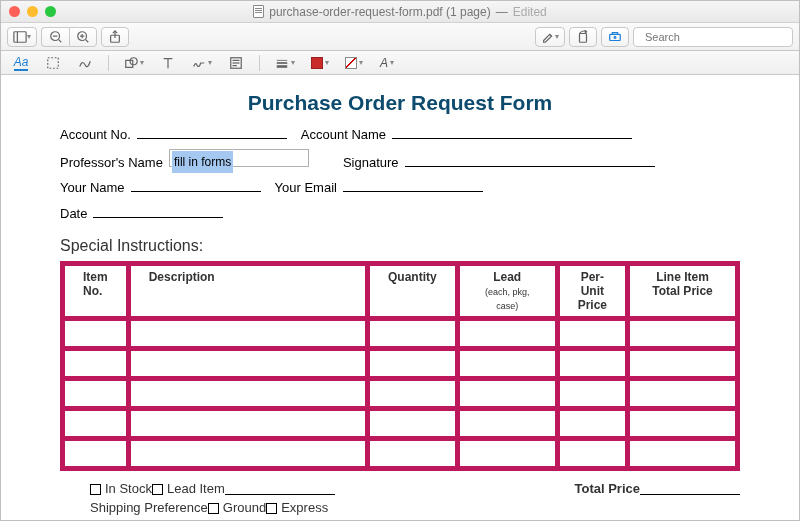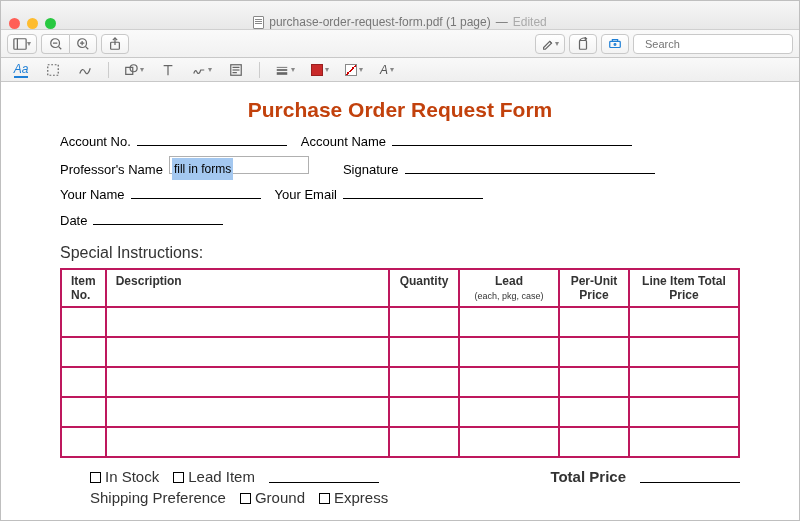--- a/index.html
+++ b/index.html
@@ -1,18 +1,18 @@
 <!DOCTYPE html>
 <html><head>
 <meta charset="utf-8">
 <style>
 *{box-sizing:border-box;margin:0;padding:0}
 body{font-family:-apple-system,BlinkMacSystemFont,"Helvetica Neue",Arial,sans-serif;font-size:12px;background:#ececec;width:800px;height:521px;overflow:hidden;color:#333}
 .window{background:#fff;height:100%;display:flex;flex-direction:column;border:1px solid #bfbfbf}
-.titlebar{height:29px;background:linear-gradient(#f6f6f6,#e8e8e8);border-bottom:1px solid #d0d0d0;display:flex;align-items:flex-end;position:relative;padding:0 8px}
+.titlebar{height:22px;background:linear-gradient(#f6f6f6,#e8e8e8);border-bottom:1px solid #d0d0d0;display:flex;align-items:center;position:relative;padding:8px 8px}
 .traffic{display:flex;gap:7px}
 .dot{width:11px;height:11px;border-radius:50%}
 .red{background:#ff5f57}
 .yel{background:#febc2e}
 .grn{background:#28c840}
 .title{position:absolute;left:0;right:0;text-align:center;font-size:12px;color:#777;display:flex;justify-content:center;align-items:center;gap:5px}
 .doc-ico{width:11px;height:13px;border:1px solid #888;border-radius:1px;position:relative;background:#fff}
 .doc-ico:before{content:"";position:absolute;top:2px;left:1px;right:1px;height:1px;background:#888;box-shadow:0 2px 0 #888,0 4px 0 #888}
 .edited{color:#aaa}
 .toolbar{height:28px;background:linear-gradient(#fafafa,#f1f1f1);border-bottom:1px solid #c8c8c8;display:flex;align-items:center;padding:0 6px;gap:4px}
@@ -26,35 +26,35 @@
 .searchbox input{border:none;outline:none;font-size:11px;flex:1;background:transparent}
 .marker-bar{height:24px;background:linear-gradient(#f9f9f9,#efefef);border-bottom:1px solid #c8c8c8;display:flex;align-items:center;padding:0 8px;gap:8px}
 .mbtn{height:18px;min-width:24px;display:flex;align-items:center;justify-content:center;font-size:12px;color:#555;cursor:default;padding:0 4px;gap:2px}
 .mbtn.blue{color:#1e7fd6}
 .vdiv{width:1px;height:16px;background:#ccc;margin:0 3px}
 .sq{width:12px;height:12px;border:1px solid #888}
 .sq.red{background:#c92a2a;border-color:#9a1f1f}
 .chev{font-size:8px;color:#888}
 .viewport{flex:1;background:#fff;overflow:auto;padding:2px 0 0 0}
 .page{background:#fff;margin:0 auto;width:760px;padding:10px 40px 10px 40px}
-h1.form-title{text-align:center;font-family:Arial,sans-serif;font-weight:bold;font-size:21px;margin:4px 0 8px 0;color:#c2410c}
+h1.form-title{text-align:center;font-family:Arial,sans-serif;font-weight:bold;font-size:21px;margin:4px 0 8px 0;color:#0c4a6e}
 .fields{font-family:Arial,sans-serif;font-size:13px;color:#000;line-height:1.9}
 .frow{display:flex;gap:14px;flex-wrap:nowrap;align-items:baseline;margin-bottom:1px}
 .fld{display:flex;align-items:baseline;gap:6px}
 .lbl{white-space:nowrap}
 .line{border-bottom:1px solid #000;height:14px;display:inline-block}
 .annot-box{position:relative;display:inline-block;width:140px;height:18px;border:1px solid #b0b0b0;vertical-align:baseline}
 .annot-text{position:absolute;left:2px;top:1px;background:#a4c8f0;font-size:12px;color:#000;padding:0 2px}
 .section-label{font-family:Liberation Sans, sans-serif;font-size:16px;margin:10px 0 6px 0}
 table.order{border-collapse:collapse;width:100%;font-family:Arial,sans-serif;font-size:12px}
-table.order th,table.order td{border:2px solid #be185d;padding:4px 9px;vertical-align:top}
+table.order th,table.order td{border:5px solid #be185d;padding:4px 18px;vertical-align:top}
 table.order th{font-weight:bold;text-align:left;height:36px}
 table.order th.c{text-align:center}
 table.order td{height:30px}
-.ckrow{display:flex;align-items:center;gap:14px;font-family:Arial,sans-serif;font-size:15px;margin-top:10px}
+.ckrow{display:flex;align-items:center;font-family:Arial,sans-serif;font-size:13px;margin-top:10px}
 .ck{width:11px;height:11px;border:1px solid #000;display:inline-block;margin-right:4px;vertical-align:middle}
 .subtext{font-size:9px;font-weight:normal}
 svg.ico{width:14px;height:14px;stroke:#666;fill:none;stroke-width:1.4}
 .blue-box svg{stroke:#1e7fd6}
 </style>
 </head>
 <body>
 
 <div class="window">
   <div class="titlebar">

